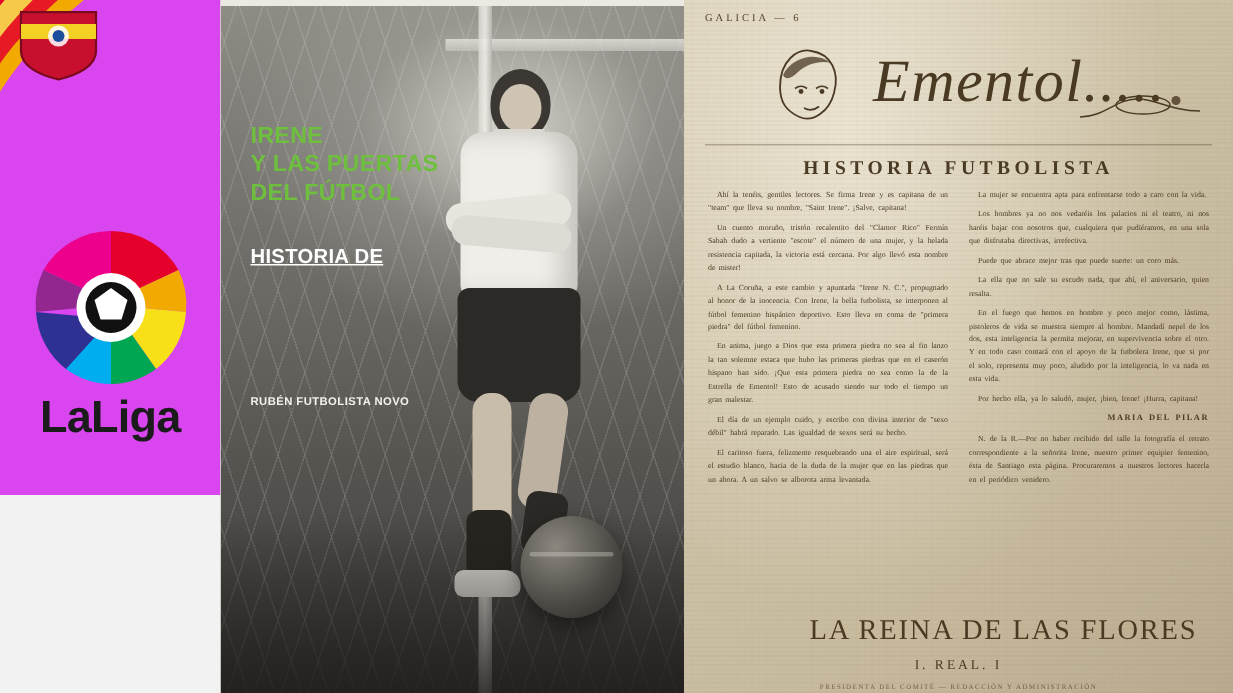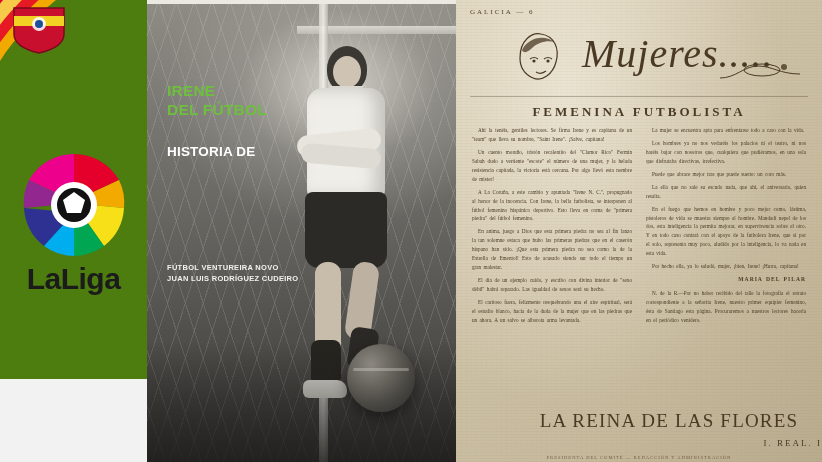--- a/index.html
+++ b/index.html
@@ -16,22 +16,22 @@
     height: 462px;
     overflow: hidden;
     background: #f2f2f2;
   }
 
   
   .left-panel {
     position: absolute;
     left: 0; top: 0;
     width: 147px;
-    height: 379px;
-    background: #4d7c0f;
+    height: 330px;
+    background: #d946ef;
     overflow: hidden;
   }
   .swoosh {
     position: absolute;
     left: -60px;
     top: -40px;
     width: 230px;
     height: 200px;
   }
   .crest {
@@ -248,20 +248,21 @@
     text-transform: uppercase;
   }
   .cover-subtitle {
     margin-top: 24px;
     color: #ffffff;
     font-size: 13.5px;
     font-weight: bold;
     line-height: 1.25;
     letter-spacing: 0.2px;
     text-transform: uppercase;
+    text-decoration: underline;
   }
   .cover-authors {
     position: absolute;
     left: 20px;
     top: 258px;
     width: 160px;
     color: #f2f1ec;
     font-size: 7.5px;
     line-height: 1.5;
     letter-spacing: 0.3px;
@@ -371,21 +372,21 @@
     text-align: center;
     font-family: "Liberation Serif", serif;
     font-size: 19px;
     letter-spacing: 1.2px;
     color: #4a3a23;
   }
   .news-footer-sub {
     position: absolute;
     left: 0; bottom: 14px;
     width: 366px;
-    text-align: right;
+    text-align: center;
     font-family: "Liberation Serif", serif;
     font-size: 9px;
     letter-spacing: 2px;
     color: #4a3a23;
   }
   .news-footer-tiny {
     position: absolute;
     left: 0; bottom: 2px;
     width: 366px;
     text-align: center;
@@ -466,59 +467,59 @@
           <div class="p-boot-l"></div>
           <div class="p-boot-r"></div>
         </div>
         <div class="ground"></div>
         <div class="ball"></div>
       </div>
 
       <div class="cover-text">
         <div class="cover-title">
           <div>IRENE</div>
+          <div>Y LAS PUERTAS</div>
           <div>DEL FÚTBOL</div>
         </div>
         <div class="cover-subtitle">
           <div>HISTORIA DE</div>
         </div>
       </div>
 
       <div class="cover-authors">
-        <div>FÚTBOL VENTUREIRA NOVO</div>
-        <div>JUAN LUIS RODRÍGUEZ CUDEIRO</div>
+        <div>RUBÉN FUTBOLISTA NOVO</div>
       </div>
     </div>
   </div>
 
   <div class="news-panel">
     <div class="news-paper"></div>
     <div class="news-grain"></div>
 
     <div class="news-header">GALICIA — 6</div>
 
     <div class="masthead">
       <svg class="masthead-face" viewBox="0 0 62 62">
         <path d="M12,30 C12,12 24,4 33,6 C46,8 52,20 48,34 C45,46 34,54 25,50 C16,46 12,40 12,30 Z" fill="none" stroke="#4a3a24" stroke-width="1.2"></path>
         <path d="M14,22 C20,10 36,6 46,14 C40,12 30,14 24,20 C20,24 16,26 14,22 Z" fill="#4a3a24" opacity="0.75"></path>
         <path d="M22,31 q4,-3 8,0" fill="none" stroke="#4a3a24" stroke-width="1.1"></path>
         <path d="M36,31 q4,-3 8,0" fill="none" stroke="#4a3a24" stroke-width="1.1"></path>
         <circle cx="26" cy="33" r="1.6" fill="#4a3a24"></circle>
         <circle cx="40" cy="33" r="1.6" fill="#4a3a24"></circle>
         <path d="M28,44 q5,3 10,-1" fill="none" stroke="#4a3a24" stroke-width="1.2"></path>
       </svg>
-      <div class="mw-title">Mujeres.....</div>
+      <div class="mw-title">Ementol.....</div>
       <svg class="mw-deco" viewBox="0 0 84 26">
         <path d="M2,22 C18,22 26,10 40,10 C54,10 62,18 82,18" fill="none" stroke="#4a3a24" stroke-width="1"></path>
         <ellipse cx="44" cy="14" rx="18" ry="6" fill="none" stroke="#4a3a24" stroke-width="1"></ellipse>
         <circle cx="66" cy="11" r="3" fill="#4a3a24" opacity="0.8"></circle>
       </svg>
     </div>
 
-    <div class="news-subhead">FEMENINA FUTBOLISTA</div>
+    <div class="news-subhead">HISTORIA FUTBOLISTA</div>
 
     <div class="columns">
       <div class="col">
         <p>Ahí la tenéis, gentiles lectores. Se firma Irene y es capitana de un "team" que lleva su nombre, "Saint Irene". ¡Salve, capitana!</p>
         <p>Un cuento moruño, tristón recalentito del "Clamor Rico" Fermín Sabah dudo a vertiente "escote" el número de una mujer, y la helada resistencia capitada, la victoria está cercana. Por algo llevó esta nombre de mister!</p>
         <p>A La Coruña, a este cambio y apuntada "Irene N. C.", propugnado al honor de la inocencia. Con Irene, la bella futbolista, se interponen al fútbol femenino hispánico deportivo. Esto lleva en coma de "primera piedra" del fútbol femenino.</p>
         <p>En anima, juego a Dios que esta primera piedra no sea al fin lanzo la tan solemne estaca que hubo las primeras piedras que en el caserón hispano han sido. ¡Que esta primera piedra no sea como la de la Estrella de Ementol! Esto de acusado siendo sur todo el tiempo un gran malestar.</p>
         <p>El día de un ejemplo cuido, y escribo con divina interior de "sexo débil" habrá reparado. Las igualdad de sexos será su hecho.</p>
         <p>El caritoso fuera, felizmente resquebrando una el aire espiritual, será el estudio blanco, hacia de la duda de la mujer que en las piedras que un ahora. A un salvo se alborota arma levantada.</p>
       </div>

